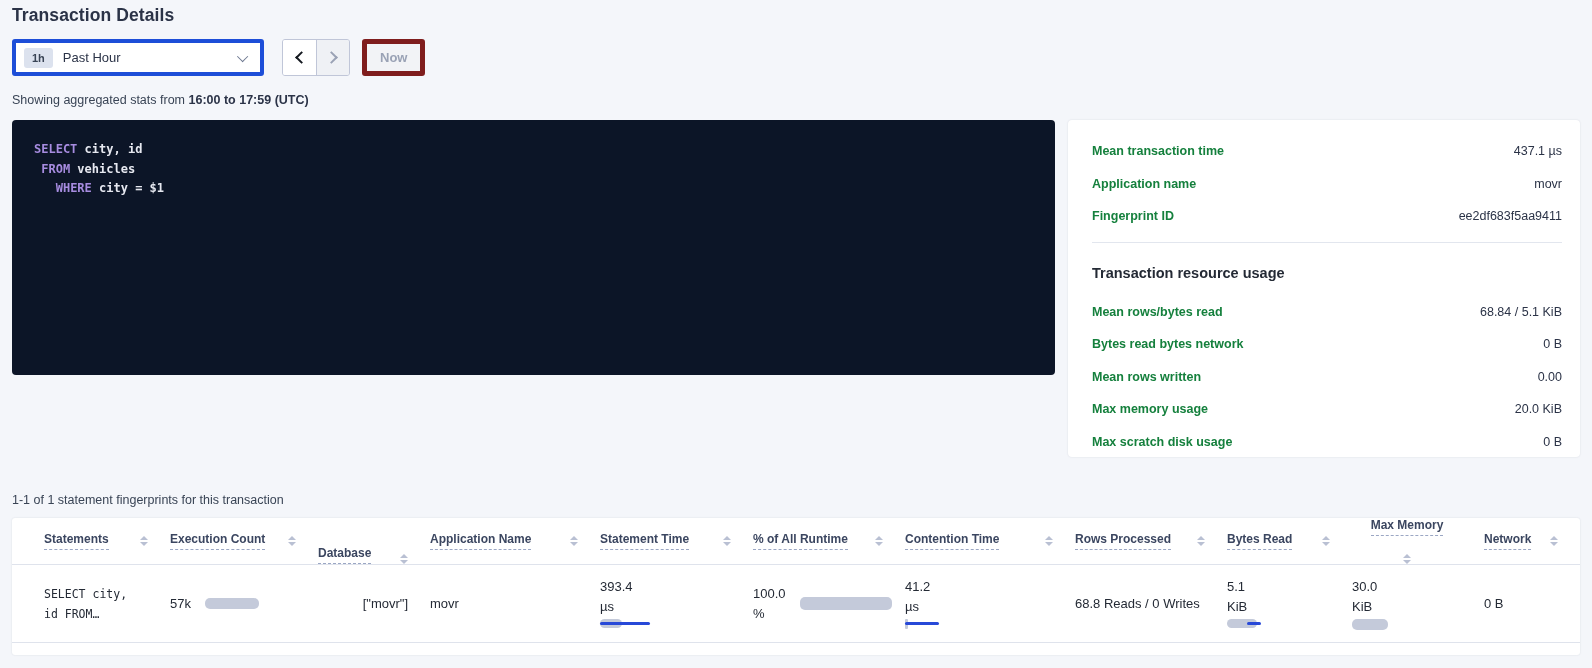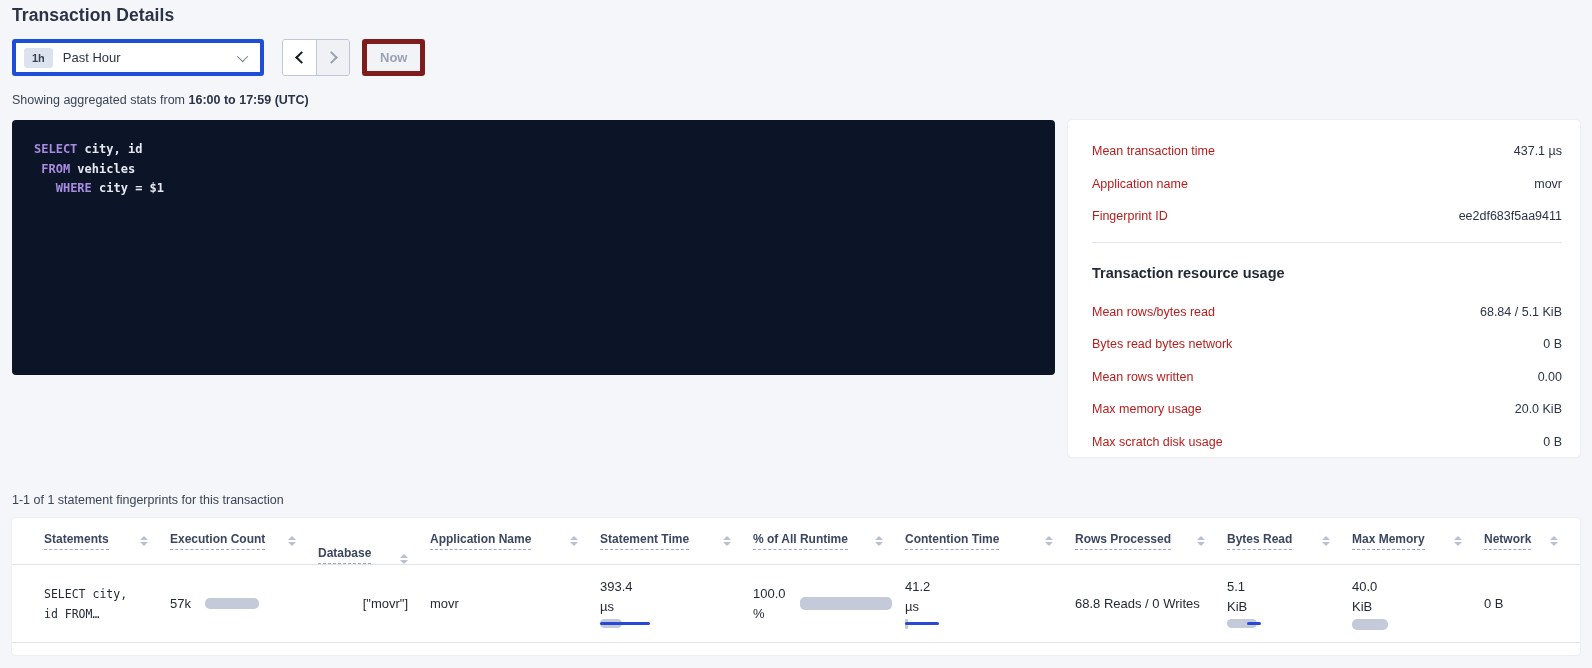--- a/index.html
+++ b/index.html
@@ -109,21 +109,21 @@
     background: #fff;
     border-radius: 4px;
     box-shadow: 0 0 2px rgba(24,34,54,.12);
     padding: 24px 18px 18px 24px;
   }
   .sum-row {
     display: flex; justify-content: space-between; align-items: baseline;
     font-size: 12.5px;
     margin-bottom: 18.5px;
   }
-  .sum-row .lbl { font-weight: normal; color: #b91c1c; }
+  .sum-row .lbl { font-weight: bold; color: #15803d; }
   .sum-row .val { color: #2b3347; }
   .sum-divider { border: none; border-top: 1px solid #e2e6ee; margin: 2px 0 22px; }
   .sum-section-title { font-size: 14.5px; font-weight: bold; color: #242a35; margin-bottom: 24px; }
 
   
   .table-caption { font-size: 12.5px; color: #394455; margin-bottom: 11px; }
   .table-card {
     background: #fff;
     border-radius: 3px;
     box-shadow: 0 0 2px rgba(24,34,54,.12);
@@ -149,21 +149,21 @@
   .td.metric { justify-content: center; gap: 3.5px; }
   .td .metric-line { line-height: 17px; }
   .mono {
     font-family: "DejaVu Sans Mono", "Liberation Mono", monospace;
     font-size: 11.5px; line-height: 20px; color: #242a35;
     text-decoration: none; cursor: pointer;
   }
   .c1 { width: 126px; } .c2 { width: 148px; } .c3 { width: 112px; align-items: flex-end; }
   .c4 { width: 170px; } .c5 { width: 153px; } .c6 { width: 152px; }
   .c7 { width: 170px; } .c8 { width: 152px; } .c9 { width: 125px; }
-  .c10 { width: 132px; } .c11 { width: 96px; }
+  .c10 { width: 132px; flex-direction: column; } .c11 { width: 96px; }
 
   .inline-bar-row { display: flex; align-items: center; gap: 14px; }
   .bar-holder { position: relative; height: 11px; }
   .bar-gray { position: absolute; left: 0; top: 0; background: #c4cada; border-radius: 5px; }
   .bar-blue { position: absolute; background: #2849d8; border-radius: 2px; }
 </style>
 </head>
 <body>
 
 <div class="page">
@@ -373,21 +373,21 @@
       </div>
       <div class="td c9 metric">
         <span class="metric-line">5.1</span>
         <span class="metric-line">KiB</span>
         <span class="bar-holder" style="width:36px">
             <span class="bar-gray" style="width: 30px; height: 9px;"></span>
             <span class="bar-blue" style="width: 14px; height: 3.5px; top: 3px; left: 20px;"></span>
           </span>
       </div>
       <div class="td c10 metric">
-        <span class="metric-line">40.0</span>
+        <span class="metric-line">30.0</span>
         <span class="metric-line">KiB</span>
         <span class="bar-holder" style="width: 36px; height: 11px;">
             <span class="bar-gray" style="width: 36px; height: 11px;"></span>
           </span>
       </div>
       <div class="td c11">
         <span>0 B</span>
       </div>
     </div>
   </div>

